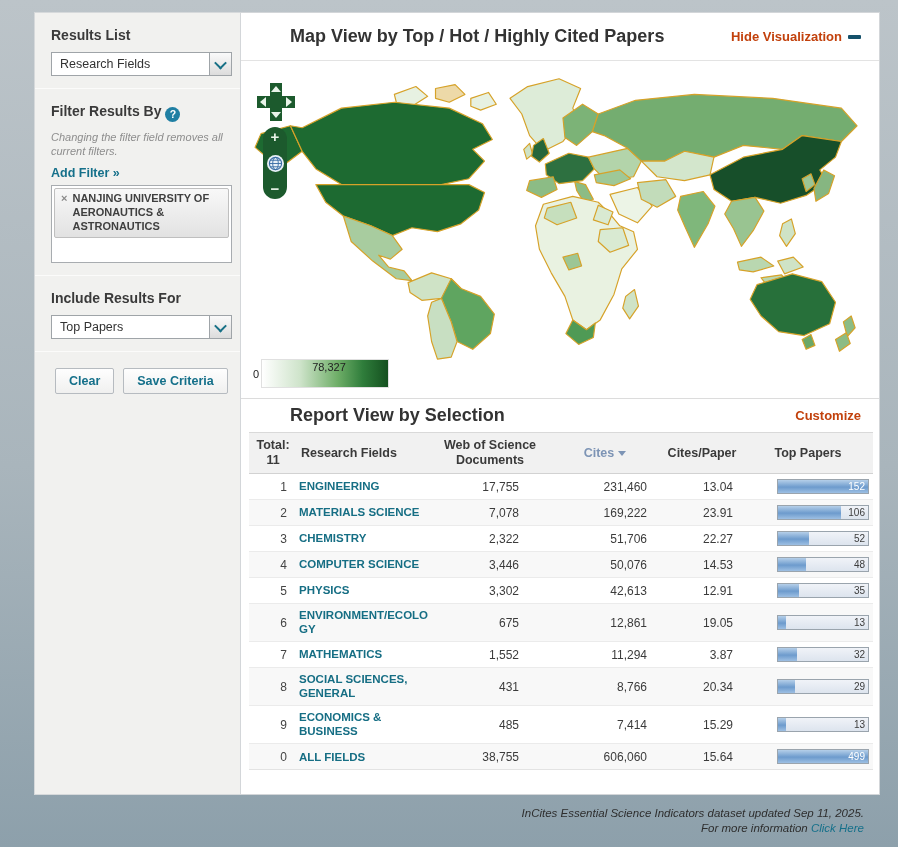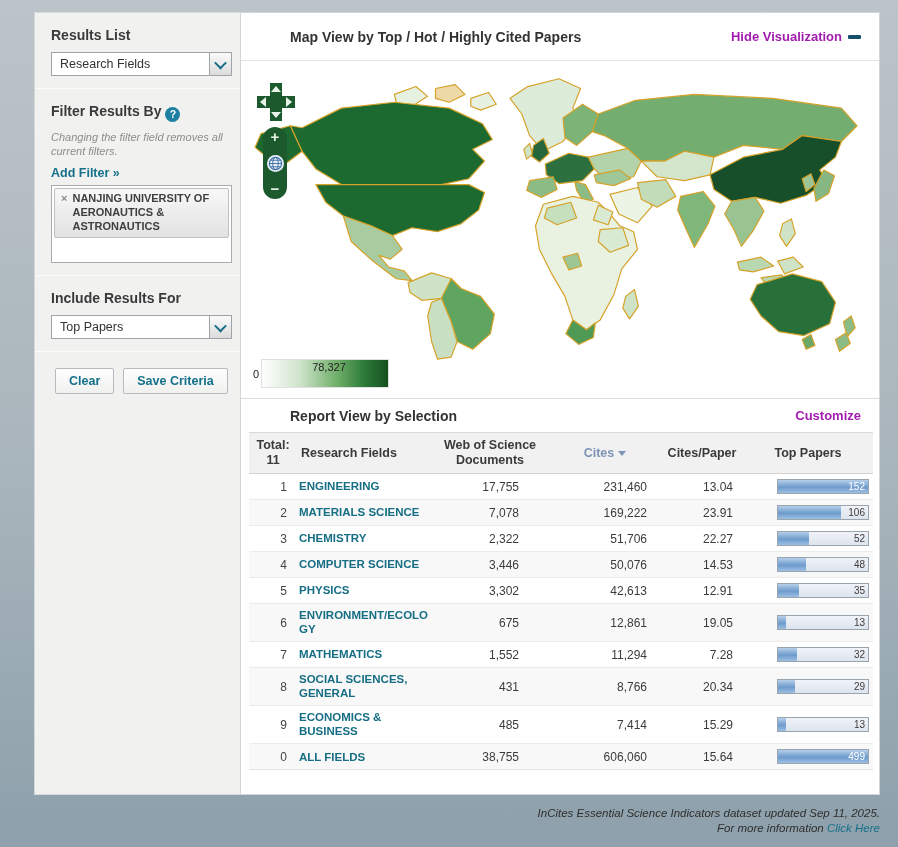--- a/index.html
+++ b/index.html
@@ -51,22 +51,22 @@
   }
   
   .main {
     position:absolute; left:240px; top:12px; width:640px; height:783px;
     background:#fff; border:1px solid #d3d6d9;
   }
   .panel-header {
     height:48px; display:flex; align-items:center; justify-content:space-between;
     padding:0 18px; border-bottom:1px solid #e3e3e3;
   }
-  .panel-title { font-size:14px; font-weight:bold; color:#333;padding-left:31px; }
-  .teal-link { font-size:13px; font-weight:bold; color:#a21caf; text-decoration:none; cursor:pointer; }
+  .panel-title { font-size:18px; font-weight:bold; color:#333;padding-left:31px; }
+  .teal-link { font-size:13px; font-weight:bold; color:#c2410c; text-decoration:none; cursor:pointer; }
   .minus-glyph { display:inline-block; width:13px; height:4px; background:#15516b; border-radius:1px; vertical-align:2px; margin-left:6px; }
   
   .map-area { position:relative; height:338px; border-bottom:1px solid #dcdcdc; }
   .map-svg { position:absolute; left:6px; top:4px; }
   .pan-control { position:absolute; left:14px; top:20px; cursor:pointer; }
   .zoom-pill {
     position:absolute; left:22px; top:66px; width:24px; height:72px; border-radius:12px;
     background:#1c5a2d; display:flex; flex-direction:column; align-items:center; justify-content:space-between;
     padding:3px 0; cursor:pointer;
   }
@@ -104,21 +104,21 @@
     position:relative; width:92px; height:15px; margin-left:auto; margin-right:2px;
     border:1px solid #9aa4ad; background:linear-gradient(180deg,#f0f3f8,#dde4ee);padding-left:33px;
   }
   .bar-fill {
     position:absolute; left:0; top:0; bottom:0;
     background:linear-gradient(180deg,#b5cfe9 0%, #6d9bcd 55%, #9dbfe3 100%);
   }
   .bar-value { position:absolute; right:3px; top:1px; font-size:10px; color:#3c3c3c; }
   .bar-value.inverse { color:#fff; }
   
-  .footer { position:absolute; right:18px; top:806px; text-align:right; font-size:11.5px; font-style:italic; color:#2e2e2e; line-height:1.3; }
+  .footer { position:absolute; right:34px; top:806px; text-align:right; font-size:11.5px; font-style:italic; color:#2e2e2e; line-height:1.3; }
   .footer a { color:#15708a; text-decoration:none; cursor:pointer; font-style:italic; }
 </style>
 </head>
 <body>
 
 <div class="sidebar">
   <div class="side-section">
     <div class="side-title">Results List</div>
     <div class="selectbox">
       <span class="sel-text">Research Fields</span>
@@ -379,21 +379,21 @@
         <div class="bar-fill" style="width: 8.55263%;"></div>
         <span class="bar-value">13</span>
       </div>
     </td>
   </tr>
         <tr>
     <td class="cell-rank">7</td>
     <td class="cell-field"><a class="field-link">MATHEMATICS</a></td>
     <td class="cell-docs">1,552</td>
     <td class="cell-cites">11,294</td>
-    <td class="cell-cpp">7.28</td>
+    <td class="cell-cpp">3.87</td>
     <td class="cell-top">
       <div class="bar-track">
         <div class="bar-fill" style="width: 21.0526%;"></div>
         <span class="bar-value">32</span>
       </div>
     </td>
   </tr>
         <tr>
     <td class="cell-rank">8</td>
     <td class="cell-field"><a class="field-link">SOCIAL SCIENCES, GENERAL</a></td>

